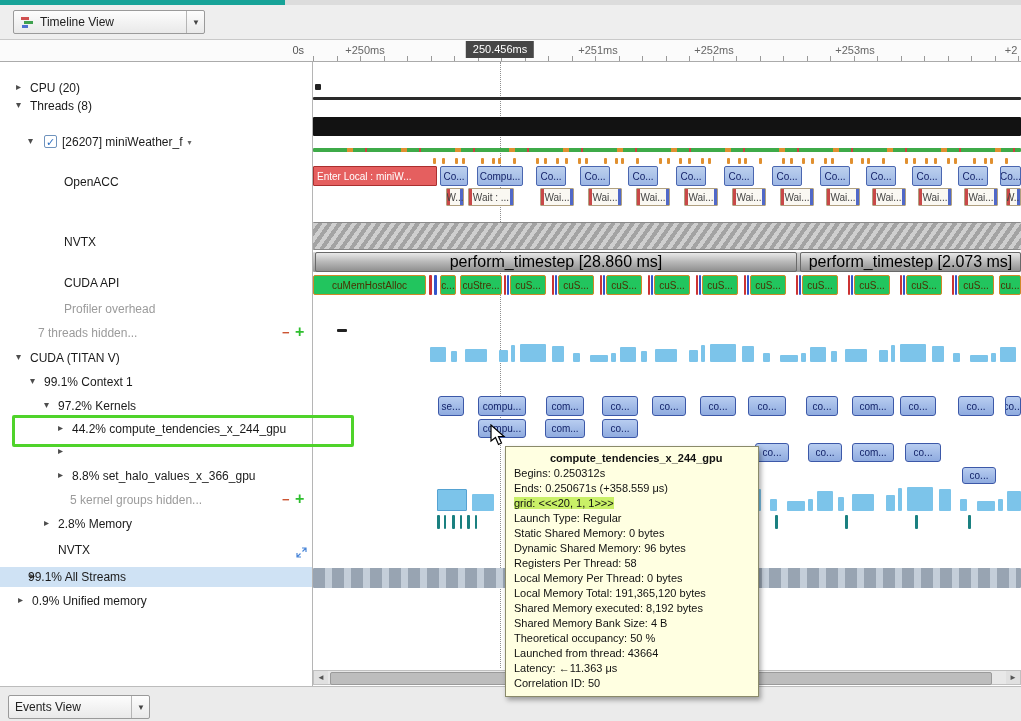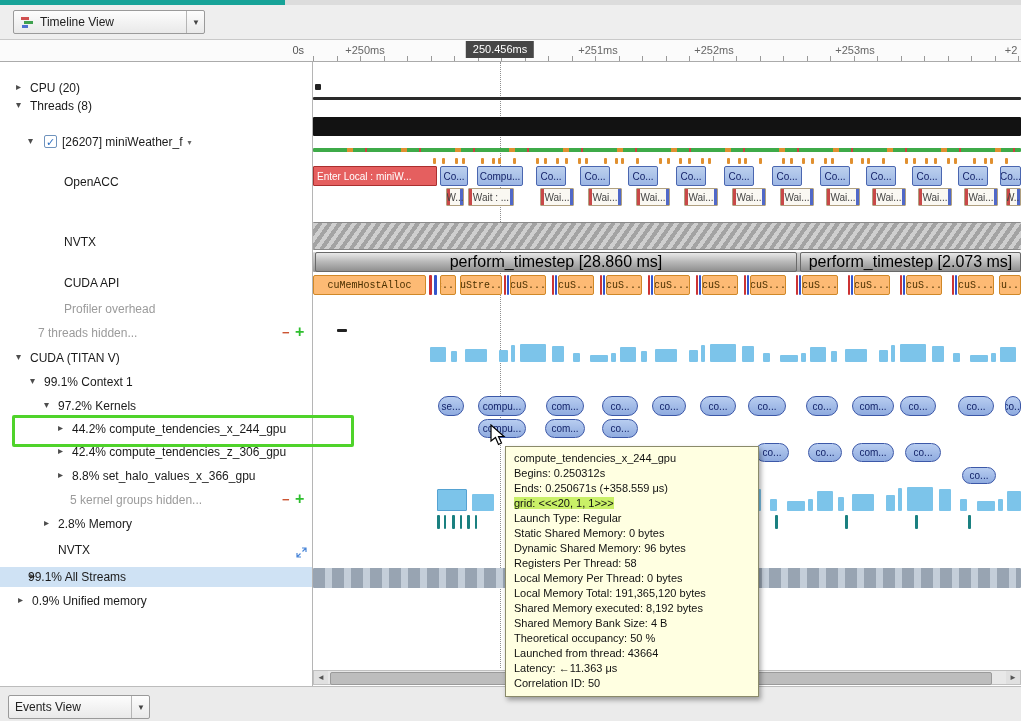--- a/index.html
+++ b/index.html
@@ -45,39 +45,39 @@
   .expand-ic{position:absolute;left:296px;top:4px;}
   
   #timeline-canvas{position:absolute;left:313px;top:62px;width:708px;height:606px;overflow:hidden;z-index:2;}
   .tbar{position:absolute;box-sizing:border-box;display:flex;align-items:center;justify-content:center;
         overflow:hidden;white-space:nowrap;font-size:10px;color:#222;border-radius:1px;}
   .bar-black{background:#121212;}
   .bar-dark{background:#2a2a2a;}
   .bar-status{background:repeating-linear-gradient(90deg,#3eaa48 0 34px,#e09030 34px 40px,#3eaa48 40px 52px,#cc4040 52px 54px);}
   .bar-red{background:#e55f5f;border:1px solid #aa2f2f;color:#fff;justify-content:flex-start;padding-left:3px;}
   .bar-blue{background:linear-gradient(180deg,#bcd0ee,#9cb6e4);border:1px solid #4a66b0;border-radius:2px;color:#16246a;}
-  .bar-kernel{background:linear-gradient(180deg,#b8cdf0,#8fabdf);border:1px solid #3c58a8;border-radius:10px;color:#14246a;}
+  .bar-kernel{background:linear-gradient(180deg,#b8cdf0,#8fabdf);border:1px solid #3c58a8;border-radius:3px;color:#14246a;}
   .bar-wait{background:linear-gradient(90deg,#c84848 0 3px,#faf8f2 3px calc(100% - 3px),#5068c8 calc(100% - 3px));
             border:1px solid #b0a080;color:#444;}
   .bar-gray{background:linear-gradient(180deg,#e9e9e9,#bcbcbc 45%,#8f8f8f);border:1px solid #696969;color:#000;font-size:16px;border-radius:2px;text-align:right;}
   .band-hatch{background:repeating-linear-gradient(125deg,#cfcfcf 0 4px,#a3a3a3 4px 8px);border-top:1px solid #8a8a8a;border-bottom:1px solid #8a8a8a;}
   .band-hatch2{background:linear-gradient(180deg,#d9d9d9,#999999);}
-  .bar-orange{background:#fdba74;border:1px solid #d08828;border-radius:2px;color:#4a3000;font-family:Liberation Mono, monospace;}
+  .bar-orange{background:#22c55e;border:1px solid #d08828;border-radius:2px;color:#4a3000;}
   .mark-red{background:#cc3333;}
   .mark-blue{background:#3355cc;}
   .mark-teal{background:#1a8080;}
   .mark-dark{background:#222;}
   .bar-lblue{background:#7cc4ea;border:1px solid #55a2d2;}
   .band-stream{background:repeating-linear-gradient(90deg,#98a4b2 0 12px,#c4ced9 12px 19px);}
   .tex{border:none;}
   
   #selection-box{position:absolute;border:3px solid #4fd32a;border-radius:2px;z-index:20;pointer-events:none;}
   #tooltip{position:absolute;background:#ffffe1;border:1px solid #8a8a6a;box-shadow:2px 3px 5px rgba(0,0,0,.35);
            padding:4px 8px 5px;font-size:11px;line-height:15px;color:#111;z-index:50;}
-  .tt-title{font-weight:normal;}
+  .tt-title{font-weight:bold;margin-left:36px;}
   .tt-line .hl{background:#c9f067;}
   #mouse-cursor{position:absolute;z-index:60;pointer-events:none;}
   
   .hscroll{position:absolute;left:313px;top:670px;width:708px;height:15px;background:#e8e8e8;border:1px solid #c0c0c0;box-sizing:border-box;z-index:5;}
   .hs-arrow{position:absolute;top:0;width:14px;height:13px;display:flex;align-items:center;justify-content:center;font-size:8px;color:#555;background:#e0e0e0;}
   .hs-thumb{position:absolute;left:16px;top:1px;width:660px;height:11px;background:#bdbdbd;border:1px solid #9a9a9a;border-radius:2px;}
   .bottombar{position:absolute;left:0;top:686px;width:1021px;height:35px;background:#ebebeb;border-top:1px solid #bcbcbc;box-sizing:border-box;}
 </style>
 </head>
 <body>
@@ -175,23 +175,20 @@
       </span>
     </div>
     <div class="trow" style="top: 419px;">
       <span class="arr" style="left: 58px;">▸</span>
       <span class="tlabel" style="left: 72px;">
         <span>44.2% compute_tendencies_x_244_gpu</span>
       </span>
     </div>
     <div class="trow" style="top: 442px;">
       <span class="arr" style="left: 58px;">▸</span>
-      <span class="tlabel" style="left: 72px;">
-        <span>42.4% compute_tendencies_z_306_gpu</span>
-      </span>
     </div>
     <div class="trow" style="top: 466px;">
       <span class="arr" style="left: 58px;">▸</span>
       <span class="tlabel" style="left: 72px;">
         <span>8.8% set_halo_values_x_366_gpu</span>
       </span>
     </div>
     <div class="trow" style="top: 490px;">
       <span class="tlabel gray" style="left: 70px;">
         <span>5 kernel groups hidden...</span>

